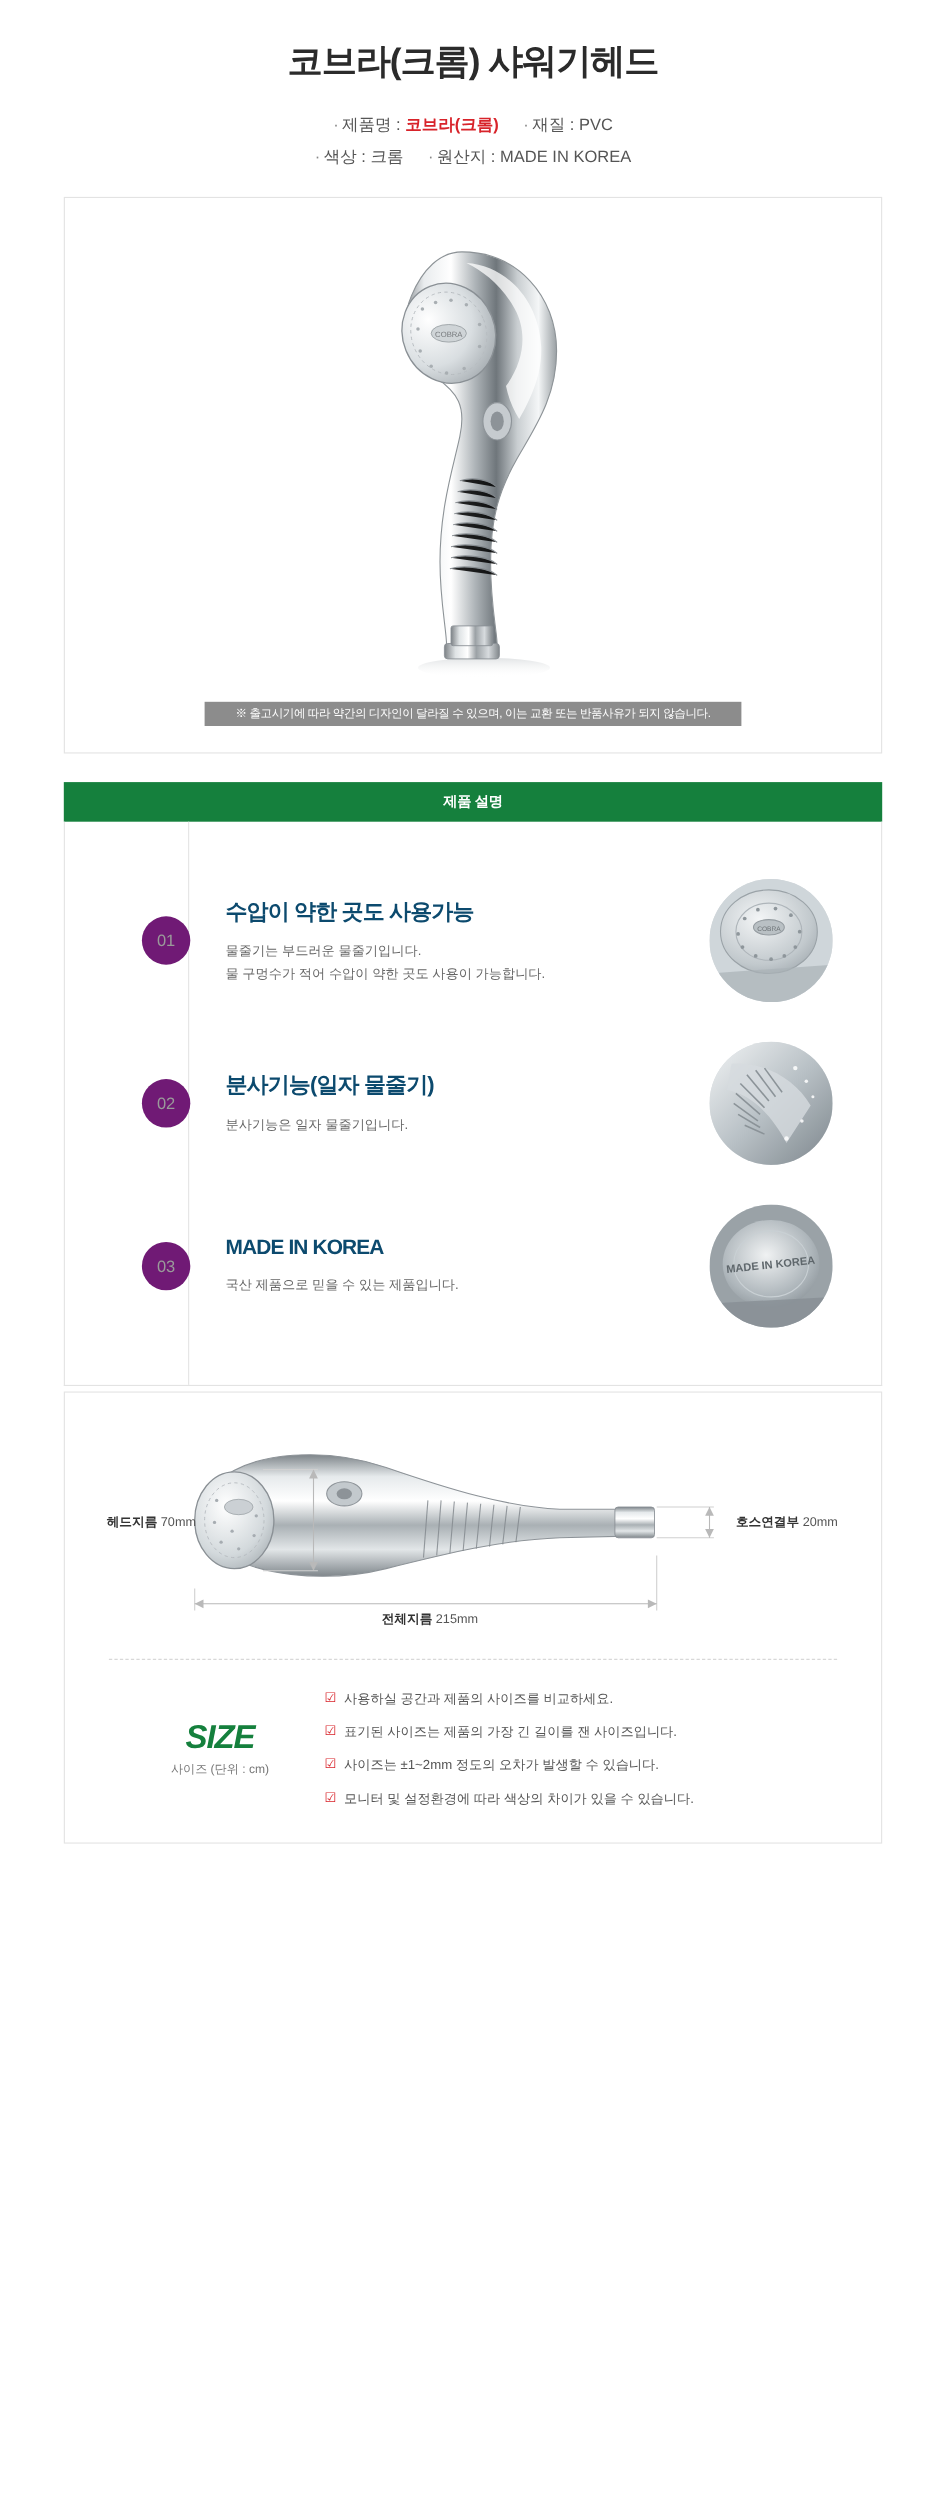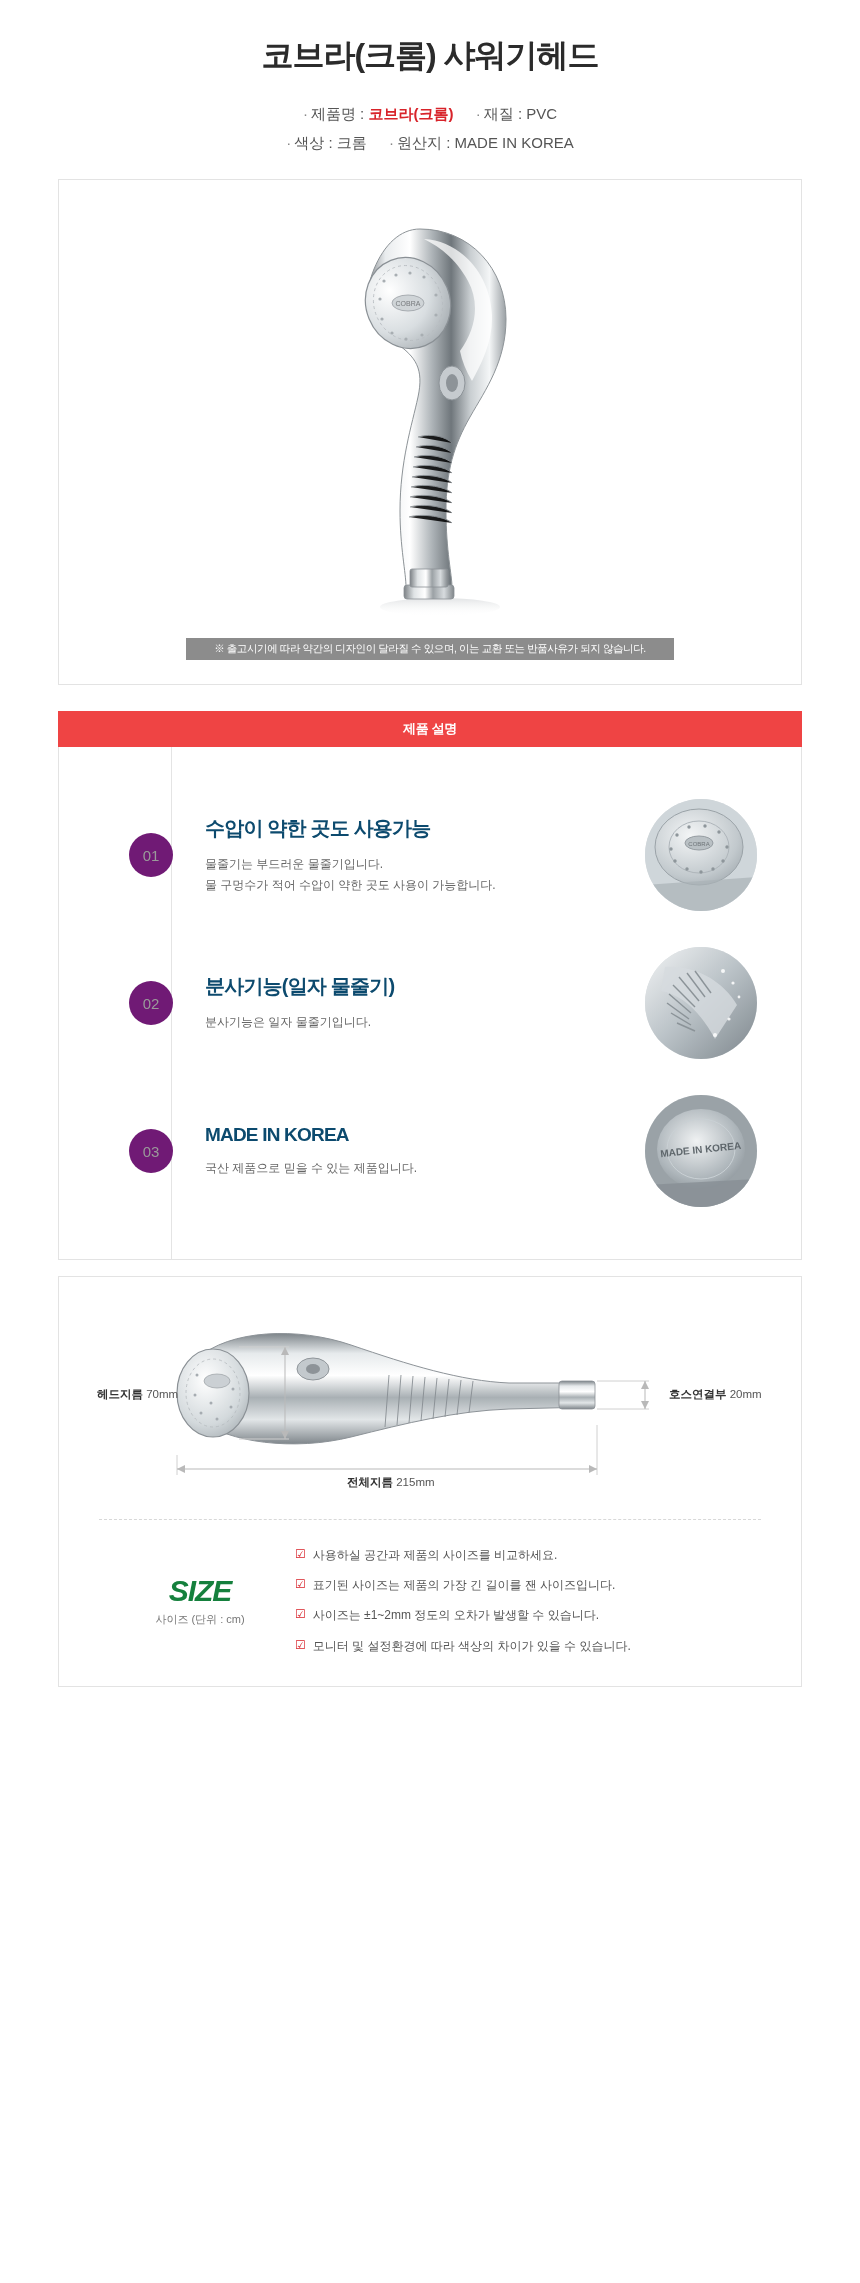--- a/index.html
+++ b/index.html
@@ -80,21 +80,21 @@
     background: #8c8c8c;
     color: #fff;
     font-size: 10.5px;
     letter-spacing: -0.4px;
     padding: 4px 0;
   }
 
   
   .section-bar {
     margin: 26px 58px 0 58px;
-    background: #ef4444;
+    background: #15803d;
     color: #fff;
     text-align: center;
     font-size: 13px;
     font-weight: bold;
     letter-spacing: -0.3px;
     padding: 9px 0;
   }
   .features-panel {
     margin: 0 58px 0 58px;
     border: 1px solid #e3e3e3;
@@ -163,21 +163,21 @@
     left: 0;
     top: 0;
     bottom: 0;
     width: 1px;
     background: #e4e4e4;
     left: 112px;
   }
 
   
   .size-panel {
-    margin: 16px 58px 0 58px;
+    margin: 5px 58px 0 58px;
     border: 1px solid #e3e3e3;
     padding: 26px 0 30px 0;
   }
   .size-diagram {
     position: relative;
     height: 190px;
     margin: 0 30px;
   }
   .dim-label {
     position: absolute;

